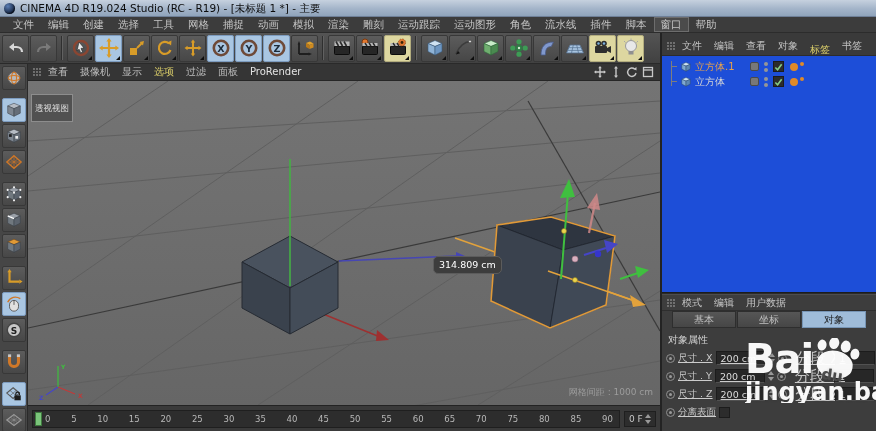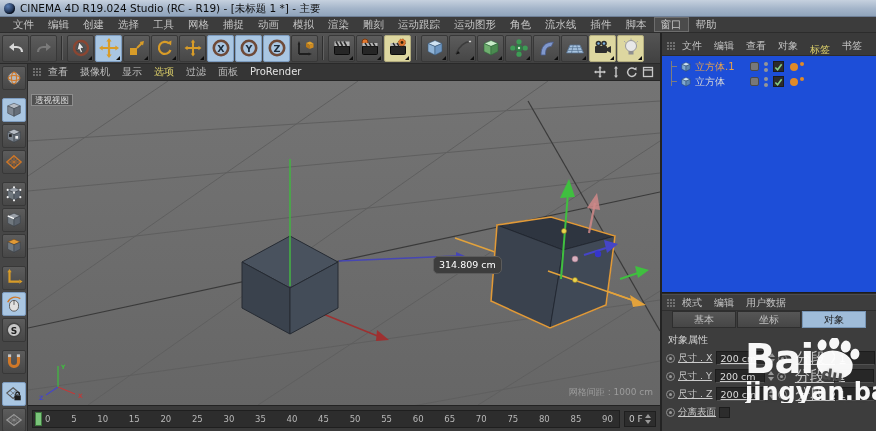--- a/index.html
+++ b/index.html
@@ -54,21 +54,21 @@
   .vpmenu { height:17px; background:#353535; border-bottom:1px solid #262626;
     display:flex; align-items:center; padding:0 4px; font-size:10px; color:#bdbdbd; line-height:16px; }
   .vpmi { padding:0 6px; white-space:nowrap; }
   .vpmi.yel { color:#ddd06a; }
   .vpmi.pro { color:#e2e2e2; }
   .vpnav { margin-left:auto; display:flex; gap:4px; align-items:center; padding-right:2px; }
   .vpnav span { display:flex; }
   .canvas { position:relative; flex:1; background:linear-gradient(#747474,#666666); overflow:hidden; }
   .canvas svg.grid { position:absolute; inset:0; }
   .vptab { position:absolute; left:3px; top:13px; font-size:8.5px; line-height:10px;
-    color:#dcdcdc; background:#515151; border:1px solid #8d8d8d; padding:0 3px; }
+    color:#dcdcdc; background:#515151; border:1px solid #8d8d8d; padding:8px 3px; }
   .vptip { position:absolute; left:405px; top:175px; background:#3d3d3d; color:#fff;
     font-size:9.5px; line-height:12px; padding:2px 5px; border:1px solid #5c5c5c; border-radius:5px; }
   .gridlabel { position:absolute; right:7px; bottom:6px; font-size:9px; color:#9c9c9c; }
   
   .timeline { height:26px; background:#3a3a3a; border-top:1px solid #232323;
     display:flex; align-items:center; padding:0 4px; gap:4px; flex:none; }
   .ruler { flex:1; height:18px; background:#2d2d2d; border:1px solid #1f1f1f;
     display:flex; align-items:center; position:relative; overflow:hidden; }
   .playhead { width:7px; height:14px; background:#7ac47a; border:1px solid #3f7a3f; margin-left:2px; flex:none; }
   .ticks { flex:1; display:flex; justify-content:space-between; padding:0 6px 0 3px;

